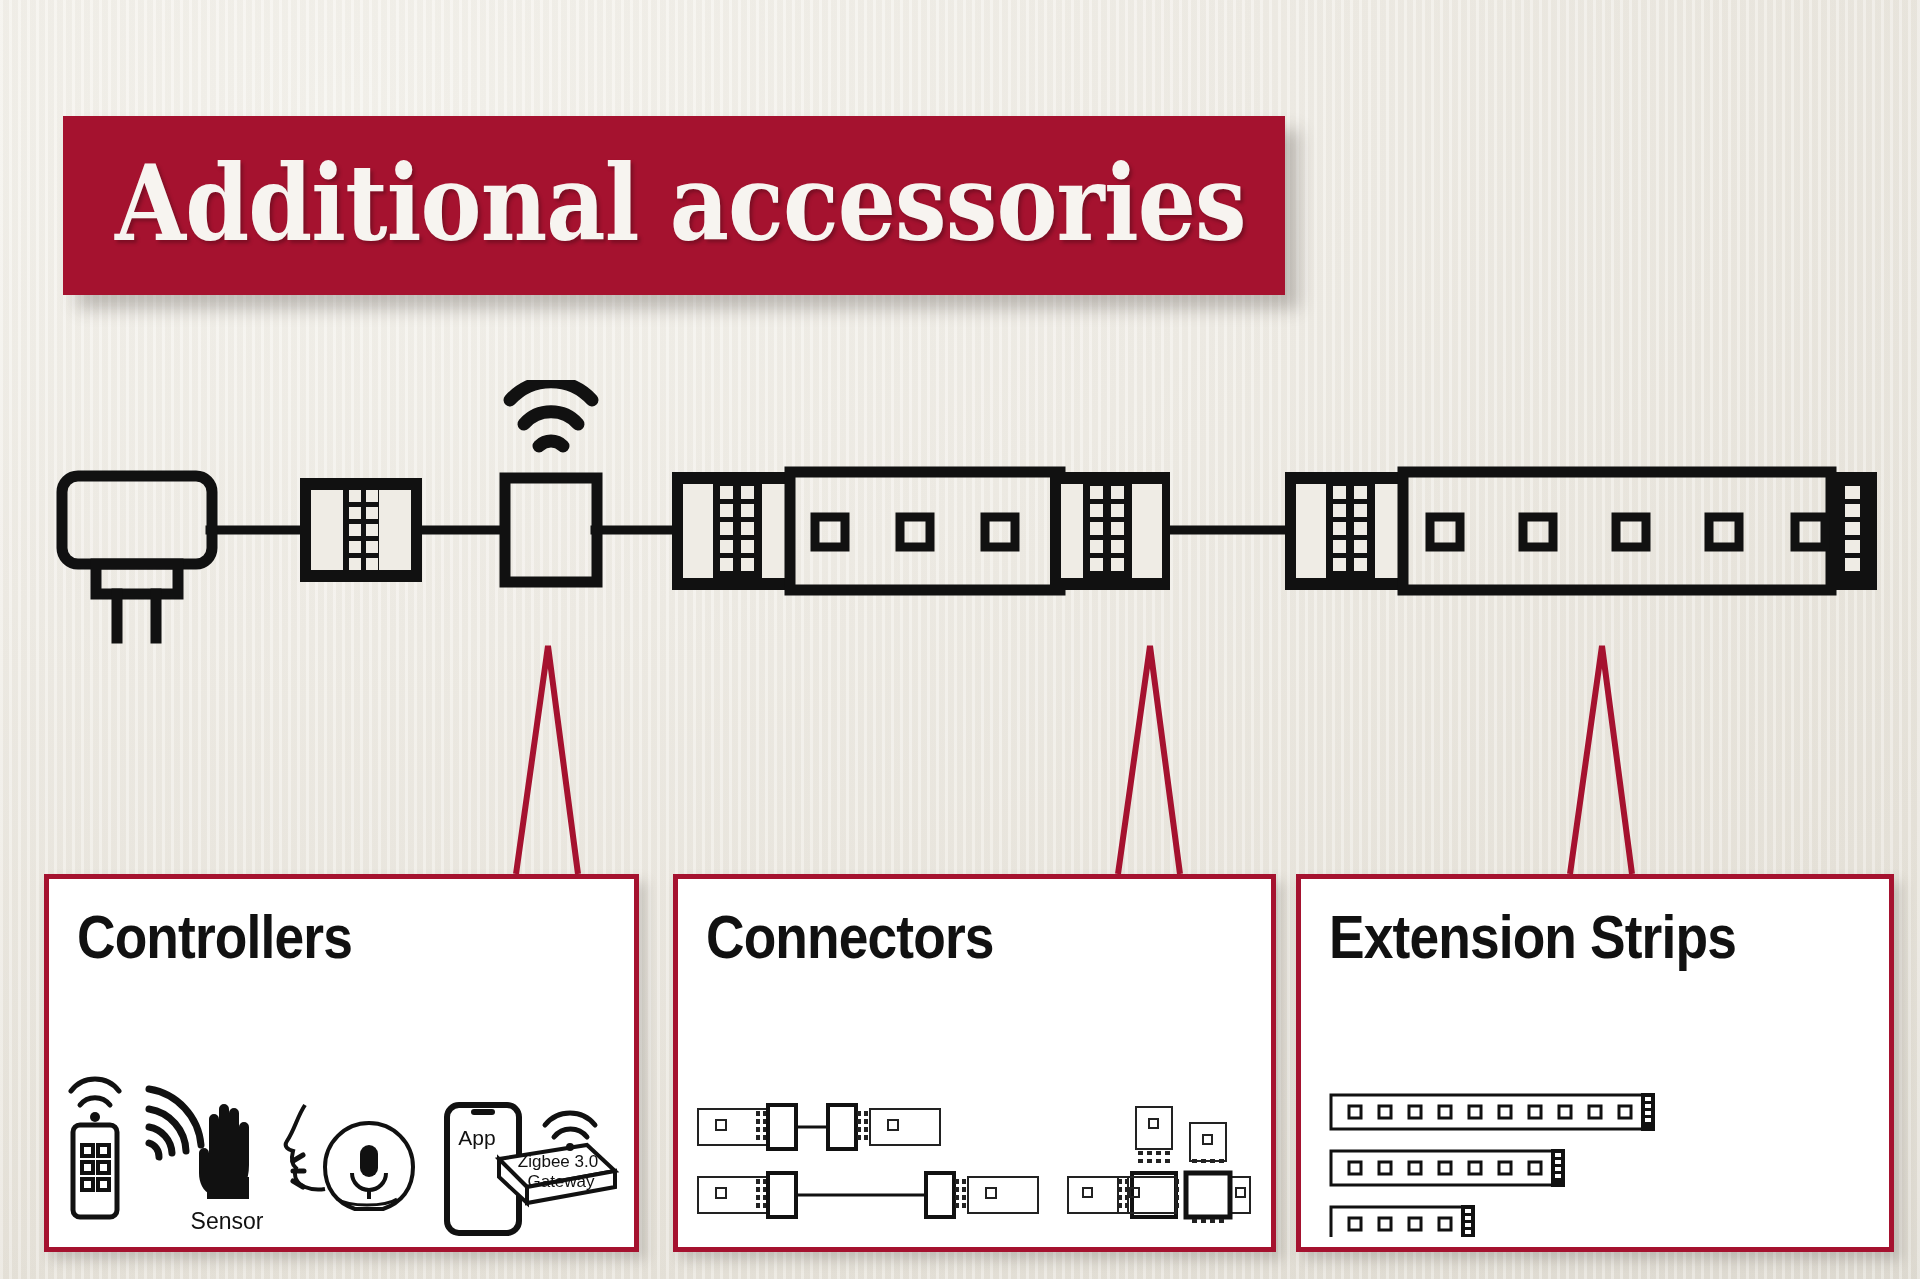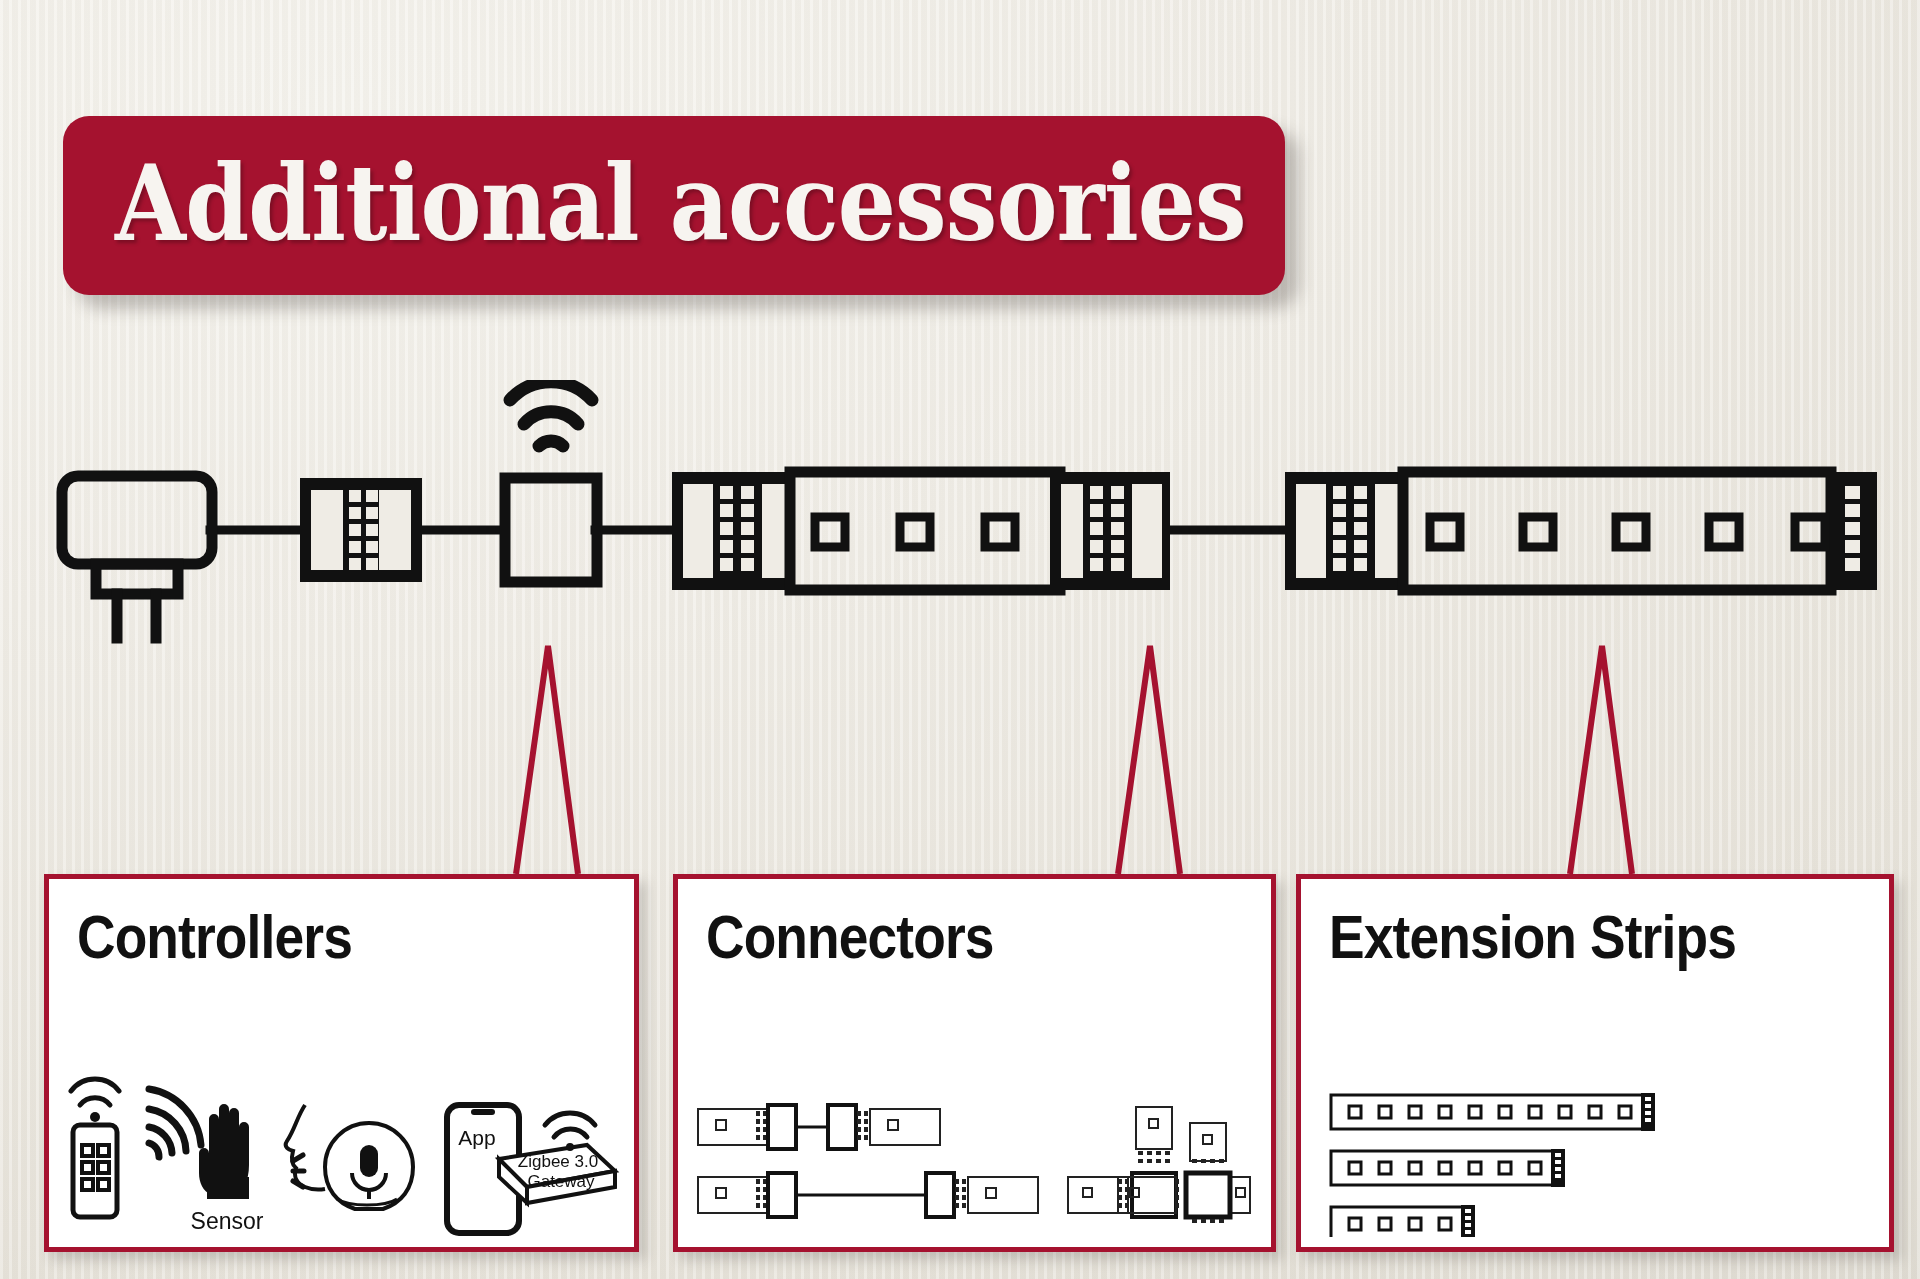--- a/index.html
+++ b/index.html
@@ -23,21 +23,20 @@
        rgba(0,0,0,0.012) 3px, rgba(0,0,0,0.012) 9px);
     mix-blend-mode:normal;
     pointer-events:none;
   }
 
   
   .banner{
     position:absolute;left:63px;top:116px;width:1222px;height:179px;
     background:#a5122f;
     box-shadow:14px 14px 16px rgba(60,55,50,0.28);
-    border-radius:26px;
   }
   .banner-text{
     position:absolute;left:52px;top:50%;transform:translateY(-52%);
     color:#f7f4f0;
     font-family:"DejaVu Serif", serif;
     font-weight:700;
     font-size:104px;
     letter-spacing:-1px;
     white-space:nowrap;
     transform-origin:left center;

